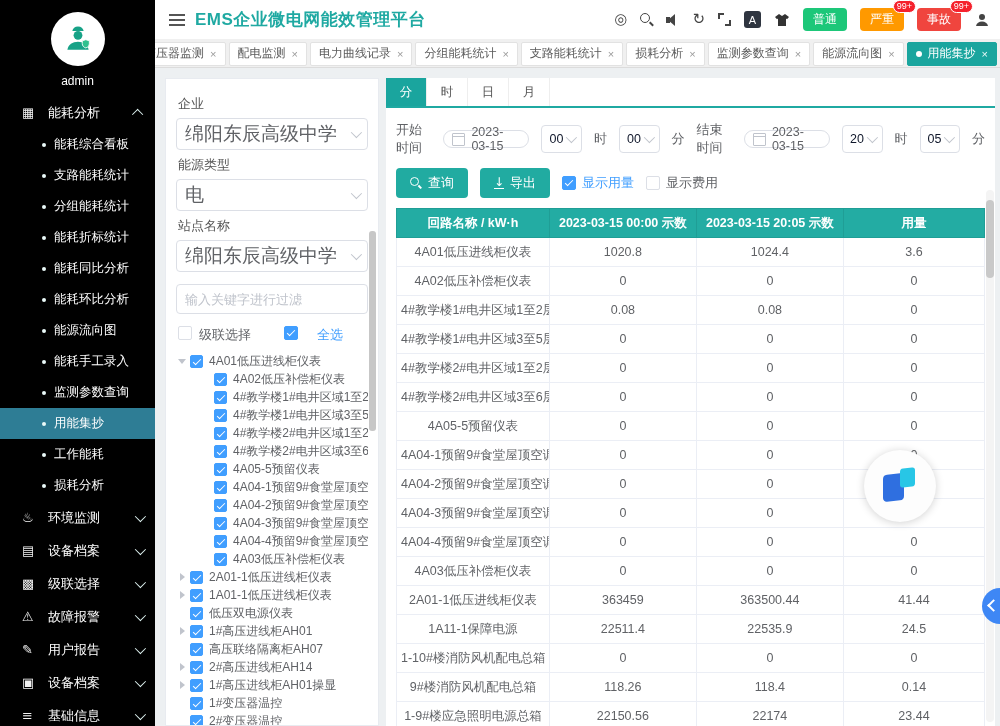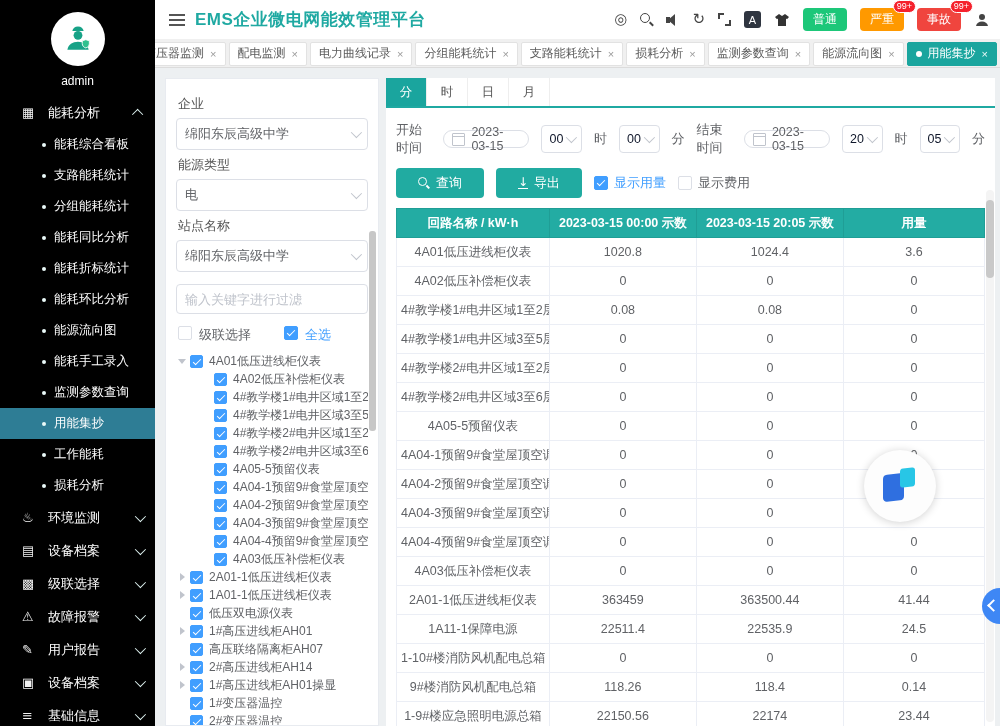--- a/index.html
+++ b/index.html
@@ -49,21 +49,21 @@
         margin-right:3px;padding:0 8px;font-size:12px;color:#5a5a5a;cursor:pointer;white-space:nowrap}
   .wtab .close{margin-left:6px;font-size:11px;color:#9a9a9a}
   .wtab.active{background:#1aa59e;color:#fff;border-color:#1aa59e}
   .wtab.active .close{color:#eafaf8}
   .wtab .adot{width:6px;height:6px;border-radius:50%;background:#fff;margin-right:6px}
   
   .filter-card{position:absolute;left:165px;top:78px;width:214px;bottom:0;background:#fff;border:1px solid #e8ebf0;
                box-sizing:border-box;padding:10px 10px 0 10px;overflow:hidden;z-index:1}
   .f-label{font-size:13px;color:#555;margin:6px 0 5px 2px}
   .select{height:30px;border:1px solid #dcdfe6;border-radius:4px;display:flex;align-items:center;padding:0 8px;
-          font-size:13px;color:#606266;justify-content:space-between;cursor:pointer;background:#fff}
+          font-size:19px;color:#606266;justify-content:space-between;cursor:pointer;background:#fff}
   .chev{width:7px;height:7px;border-right:1.5px solid #c0c4cc;border-bottom:1.5px solid #c0c4cc;transform:rotate(45deg) translateY(-2px);flex:none}
   .tree-filter{width:100%;height:30px;border:1px solid #dcdfe6;border-radius:4px;box-sizing:border-box;margin-top:12px;
                padding:0 8px;font-size:13px;color:#606266;outline:none}
   .tree-filter::placeholder{color:#c0c4cc}
   .cascade-row{display:flex;gap:7px;margin:12px 0 8px 2px;font-size:13px;color:#606266}
   .cb{width:14px;height:14px;border:1px solid #dcdfe6;border-radius:2px;background:#fff;position:relative;flex:none;cursor:pointer;box-sizing:border-box}
   .cb.checked{background:#409eff;border-color:#409eff}
   .cb.checked::after{content:"";position:absolute;left:4px;top:1px;width:3px;height:7px;border:solid #fff;border-width:0 1.6px 1.6px 0;transform:rotate(45deg)}
   .sel-all{color:#409eff;margin-left:28px}
   .tree{font-size:12px;color:#606266;margin-top:2px;position:relative}
@@ -81,21 +81,21 @@
   .ptab.active{background:#1aa59e;color:#fff}
   .query-row{display:flex;align-items:center;gap:12px;margin:13px 10px 0 10px;font-size:13px;color:#606266;flex-wrap:nowrap}
   .date-input{height:15px;width:118px;border:1px solid #dcdfe6;border-radius:11px;display:flex;align-items:center;gap:6px;
               padding:8px 8px;font-size:12.5px;color:#606266;cursor:pointer;box-sizing:border-box}
   .cal-icon{width:11px;height:11px;border:1.3px solid #c0c4cc;border-radius:1px;position:relative;flex:none}
   .cal-icon::before{content:"";position:absolute;left:0;right:0;top:2px;height:1.3px;background:#c0c4cc}
   .mini-select{height:28px;width:52px;border:1px solid #dcdfe6;border-radius:4px;display:flex;align-items:center;
                justify-content:space-between;padding:0 7px;font-size:12.5px;color:#0f172a;cursor:pointer;box-sizing:border-box}
   .action-row{display:flex;align-items:center;gap:12px;margin:11px 10px 0 10px;font-size:13px;color:#606266}
   .btn{height:30px;border:none;border-radius:4px;background:#21aba1;color:#fff;font-size:13px;display:flex;
-       align-items:center;gap:6px;padding:0 22px;cursor:pointer;font-family:inherit}
+       align-items:center;gap:6px;padding:0 14px;cursor:pointer;font-family:inherit}
   .btn .mag2{position:relative;width:12px;height:12px;display:inline-block}
   .btn .mag2::before{content:"";position:absolute;left:0;top:0;width:7px;height:7px;border:1.5px solid #fff;border-radius:50%}
   .btn .mag2::after{content:"";position:absolute;left:8px;top:9px;width:4px;height:1.5px;background:#fff;transform:rotate(45deg)}
   .dl{border-bottom:1.6px solid #fff;line-height:10px;font-size:12px;padding-bottom:1px;font-family:"DejaVu Sans",sans-serif}
   .ck-label{display:flex;align-items:center;gap:6px;cursor:pointer}
   .usage-lbl{color:#409eff}
   
   table{border-collapse:collapse;width:calc(100% - 20px);margin:10px 10px 0 10px;table-layout:fixed}
   th{background:#23aca3;color:#fff;font-weight:bold;font-size:12.5px;height:26px;border:1px solid #1f9e96}
   td{font-size:12.5px;color:#606266;text-align:center;height:28px;border:1px solid #ebeef5;white-space:nowrap;overflow:hidden;padding:0 4px}
@@ -138,25 +138,25 @@
       <div class="menu-sub">
         <span class="dot"></span>
         <span>支路能耗统计</span>
       </div>
       <div class="menu-sub">
         <span class="dot"></span>
         <span>分组能耗统计</span>
       </div>
       <div class="menu-sub">
         <span class="dot"></span>
+        <span>能耗折标统计</span>
+      </div>
+      <div class="menu-sub">
+        <span class="dot"></span>
         <span>能耗同比分析</span>
-      </div>
-      <div class="menu-sub">
-        <span class="dot"></span>
-        <span>能耗折标统计</span>
       </div>
       <div class="menu-sub">
         <span class="dot"></span>
         <span>能耗环比分析</span>
       </div>
       <div class="menu-sub">
         <span class="dot"></span>
         <span>能源流向图</span>
       </div>
       <div class="menu-sub">
@@ -304,21 +304,21 @@
   <div class="f-label">站点名称</div>
   <div class="select">
     <span>绵阳东辰高级中学</span>
     <span class="chev"></span>
   </div>
   <input class="tree-filter" placeholder="输入关键字进行过滤" style="">
   <div class="cascade-row">
     <span class="cb"></span>
     <span>级联选择</span>
     <span class="cb checked sel-all-cb" style="margin-left:26px"></span>
-    <span class="sel-all" style="margin-left:0">全选</span>
+    <span class="sel-all" style="margin-left:12px">全选</span>
   </div>
   <div class="tree" id="tree">
       <div class="tree-row">
         <span class="expwrap">
           <span class="exp open"></span>
         </span>
         <span class="cb checked"></span>
         <span>4A01低压进线柜仪表</span>
       </div>
       <div class="tree-row child">

